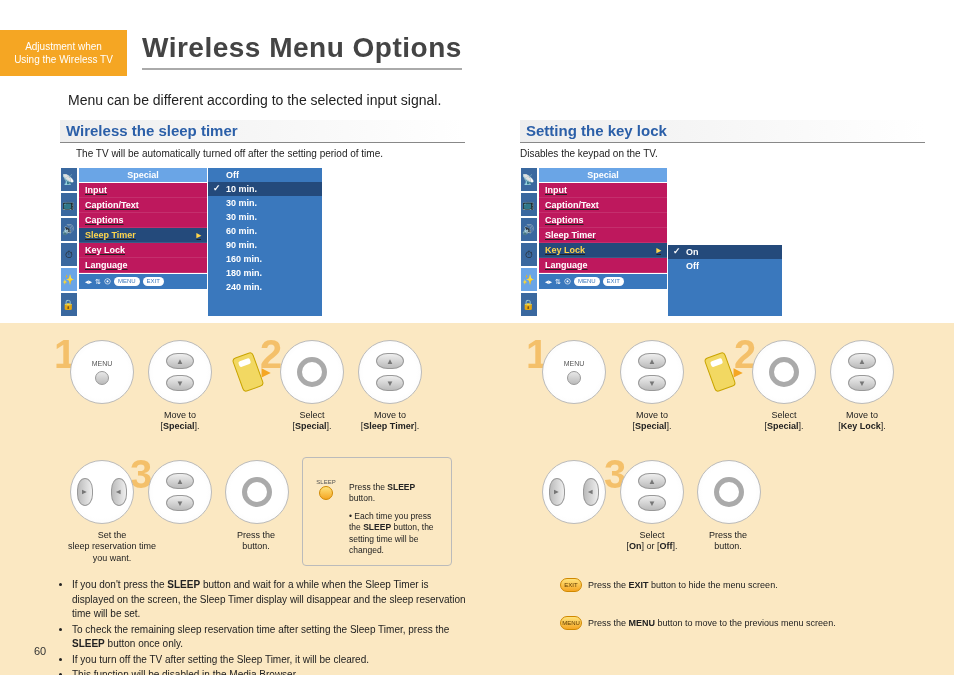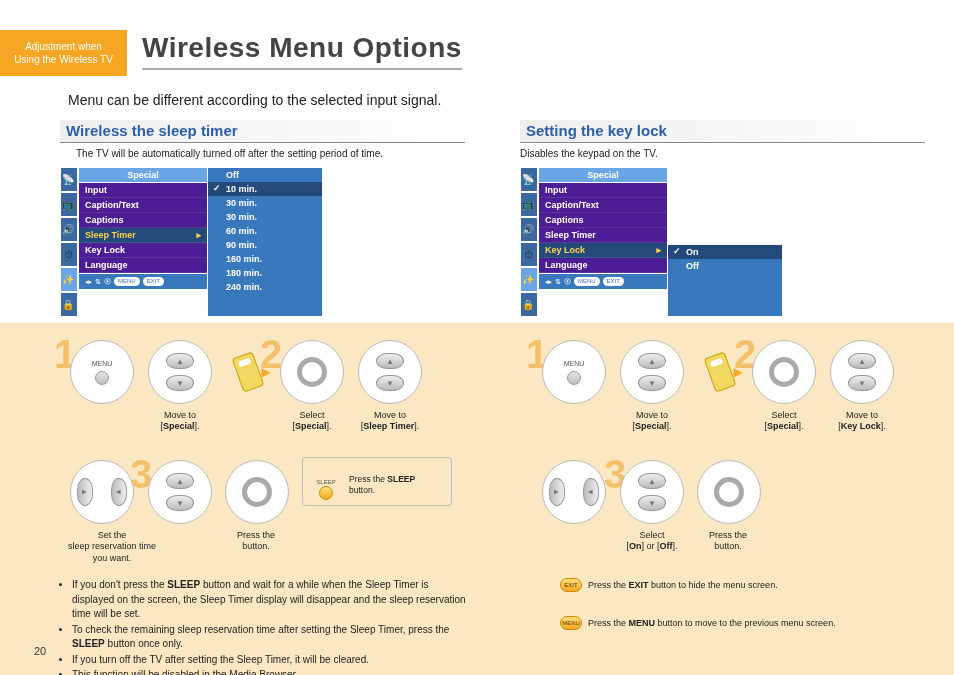--- a/index.html
+++ b/index.html
@@ -97,22 +97,23 @@
     background: #6AA5E6;
     color: #fff;
     text-align: center;
     font-size: 9px;
     font-weight: bold;
     padding: 2px 0;
     border: 1px solid #fff;
     border-bottom: none;
   }
   .osd-items {
-    background: #4c1d95;
+    background: #be185d;
     border: 1px solid #fff;
+    text-decoration: underline;
   }
   .osd-item {
     color: #fff;
     font-size: 9px;
     font-weight: bold;
     padding: 2px 6px;
     border-bottom: 1px solid rgba(255,255,255,0.1);
     display:flex; justify-content:space-between; align-items:center;
   }
   .osd-item.sel {
@@ -211,21 +212,21 @@
     position: absolute;
     font-size: 9px;
     text-align: center;
     width: 100px;
     line-height: 1.25;
   }
   .tip-box {
     position: absolute;
     border: 1px solid #bbb;
     border-radius: 4px;
-    padding: 16px 8px 8px 46px;
+    padding: 24px 8px 8px 46px;
     font-size: 8.5px;
     width: 150px;
     line-height: 1.35;
   }
   .tip-icon {
     position: absolute;
     left: 8px; top: 20px;
     width: 30px; height: 24px;
     display:flex;flex-direction:column;align-items:center;
   }
@@ -452,20 +453,21 @@
 </div>
 <div class="caption" style="left:52px;top:530px;width:120px;">Set the<br>sleep reservation time<br>you want.</div>
 <div class="caption" style="left:206px;top:530px;">Press the<br>button.</div>
 
 <div class="tip-box" style="left:302px;top:457px;">
   <div class="tip-icon">
     <div class="lbl">SLEEP</div>
     <div class="b"></div>
   </div>
   <div>Press the <b>SLEEP</b> button.</div>
+  <div style="margin-top:6px;">• Each time you press the <b>SLEEP</b> button, the setting time will be changed.</div>
 </div>
 
 <div class="rc" style="left:542px;top:340px;">
   <div class="rc-lbl-top">MENU</div>
   <div class="smallbtn"></div>
 </div>
 <div class="rc" style="left:620px;top:340px;">
   <div class="arrow-stack">
     <div class="arrow-btn">▲</div>
     <div class="arrow-btn">▼</div>
@@ -517,13 +519,13 @@
 
 <div class="hint" style="left:560px;top:578px;justify-content:flex-end;">
   <span class="yellow-dot">EXIT</span>
   <span>Press the <b>EXIT</b> button to hide the menu screen.</span>
 </div>
 <div class="hint" style="left:560px;top:616px;">
   <span class="yellow-dot">MENU</span>
   <span>Press the <b>MENU</b> button to move to the previous menu screen.</span>
 </div>
 
-<div class="pagenum">20</div>
+<div class="pagenum">60</div>
 
 </body></html>

